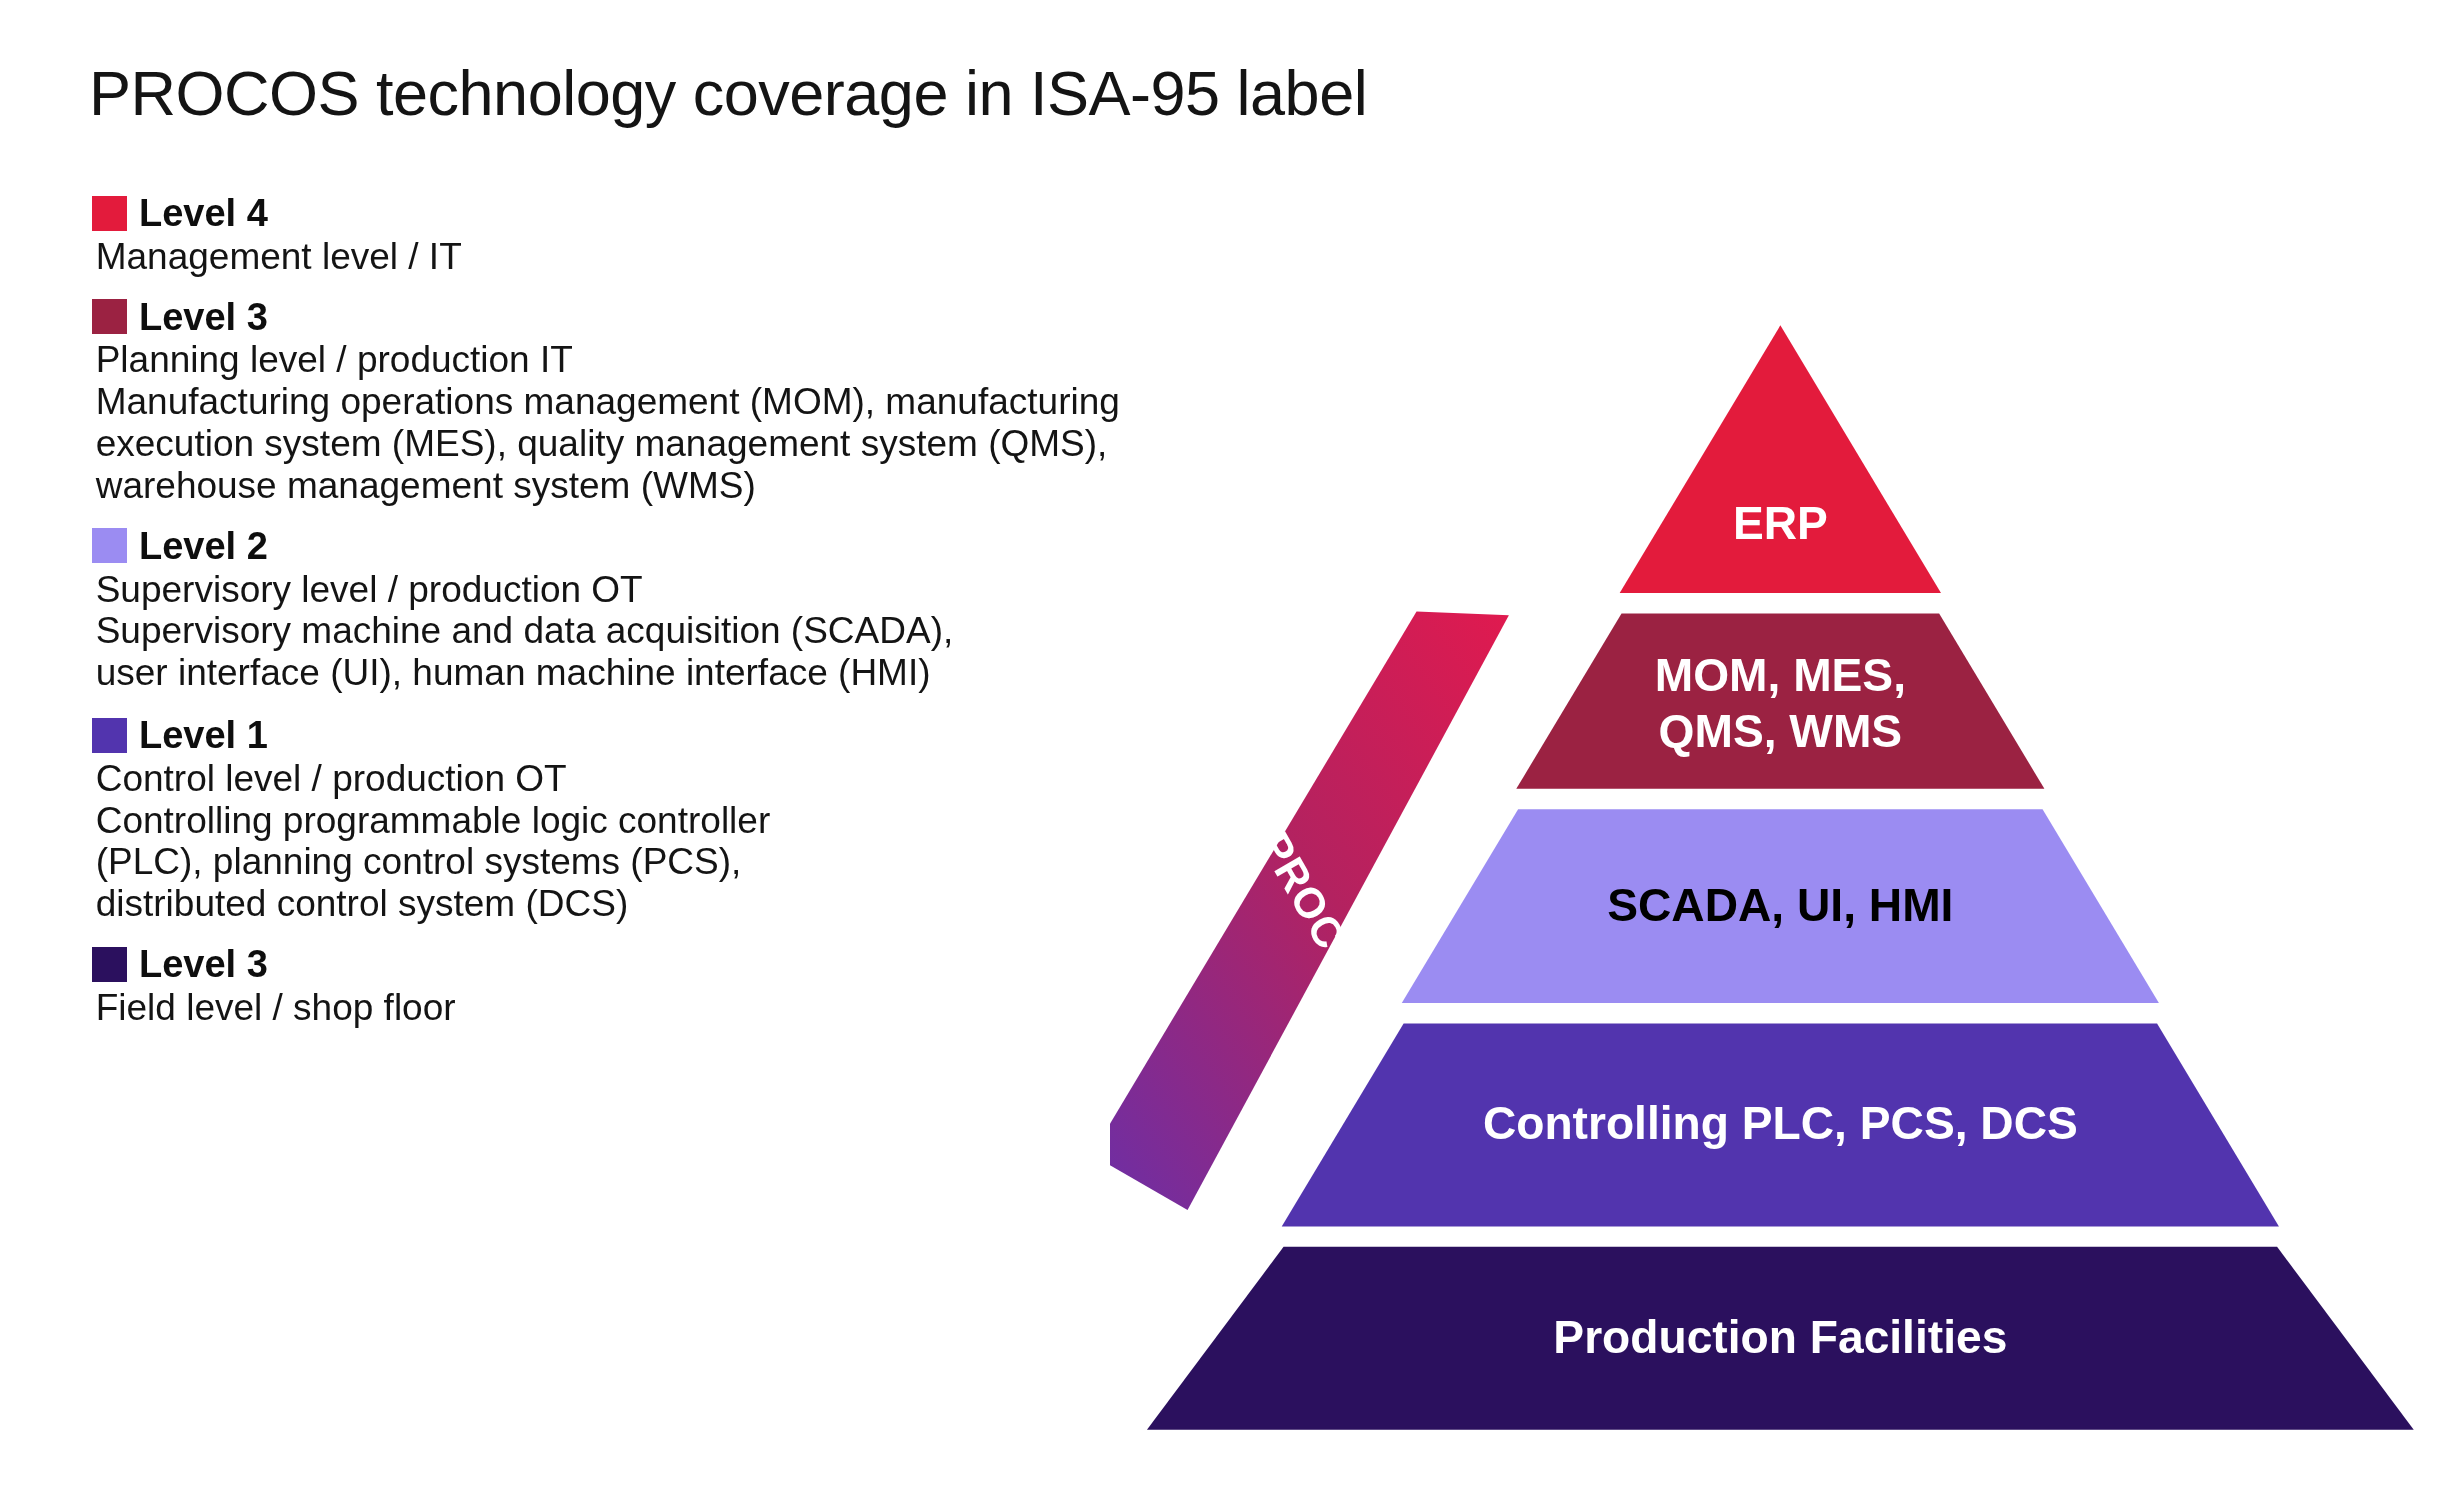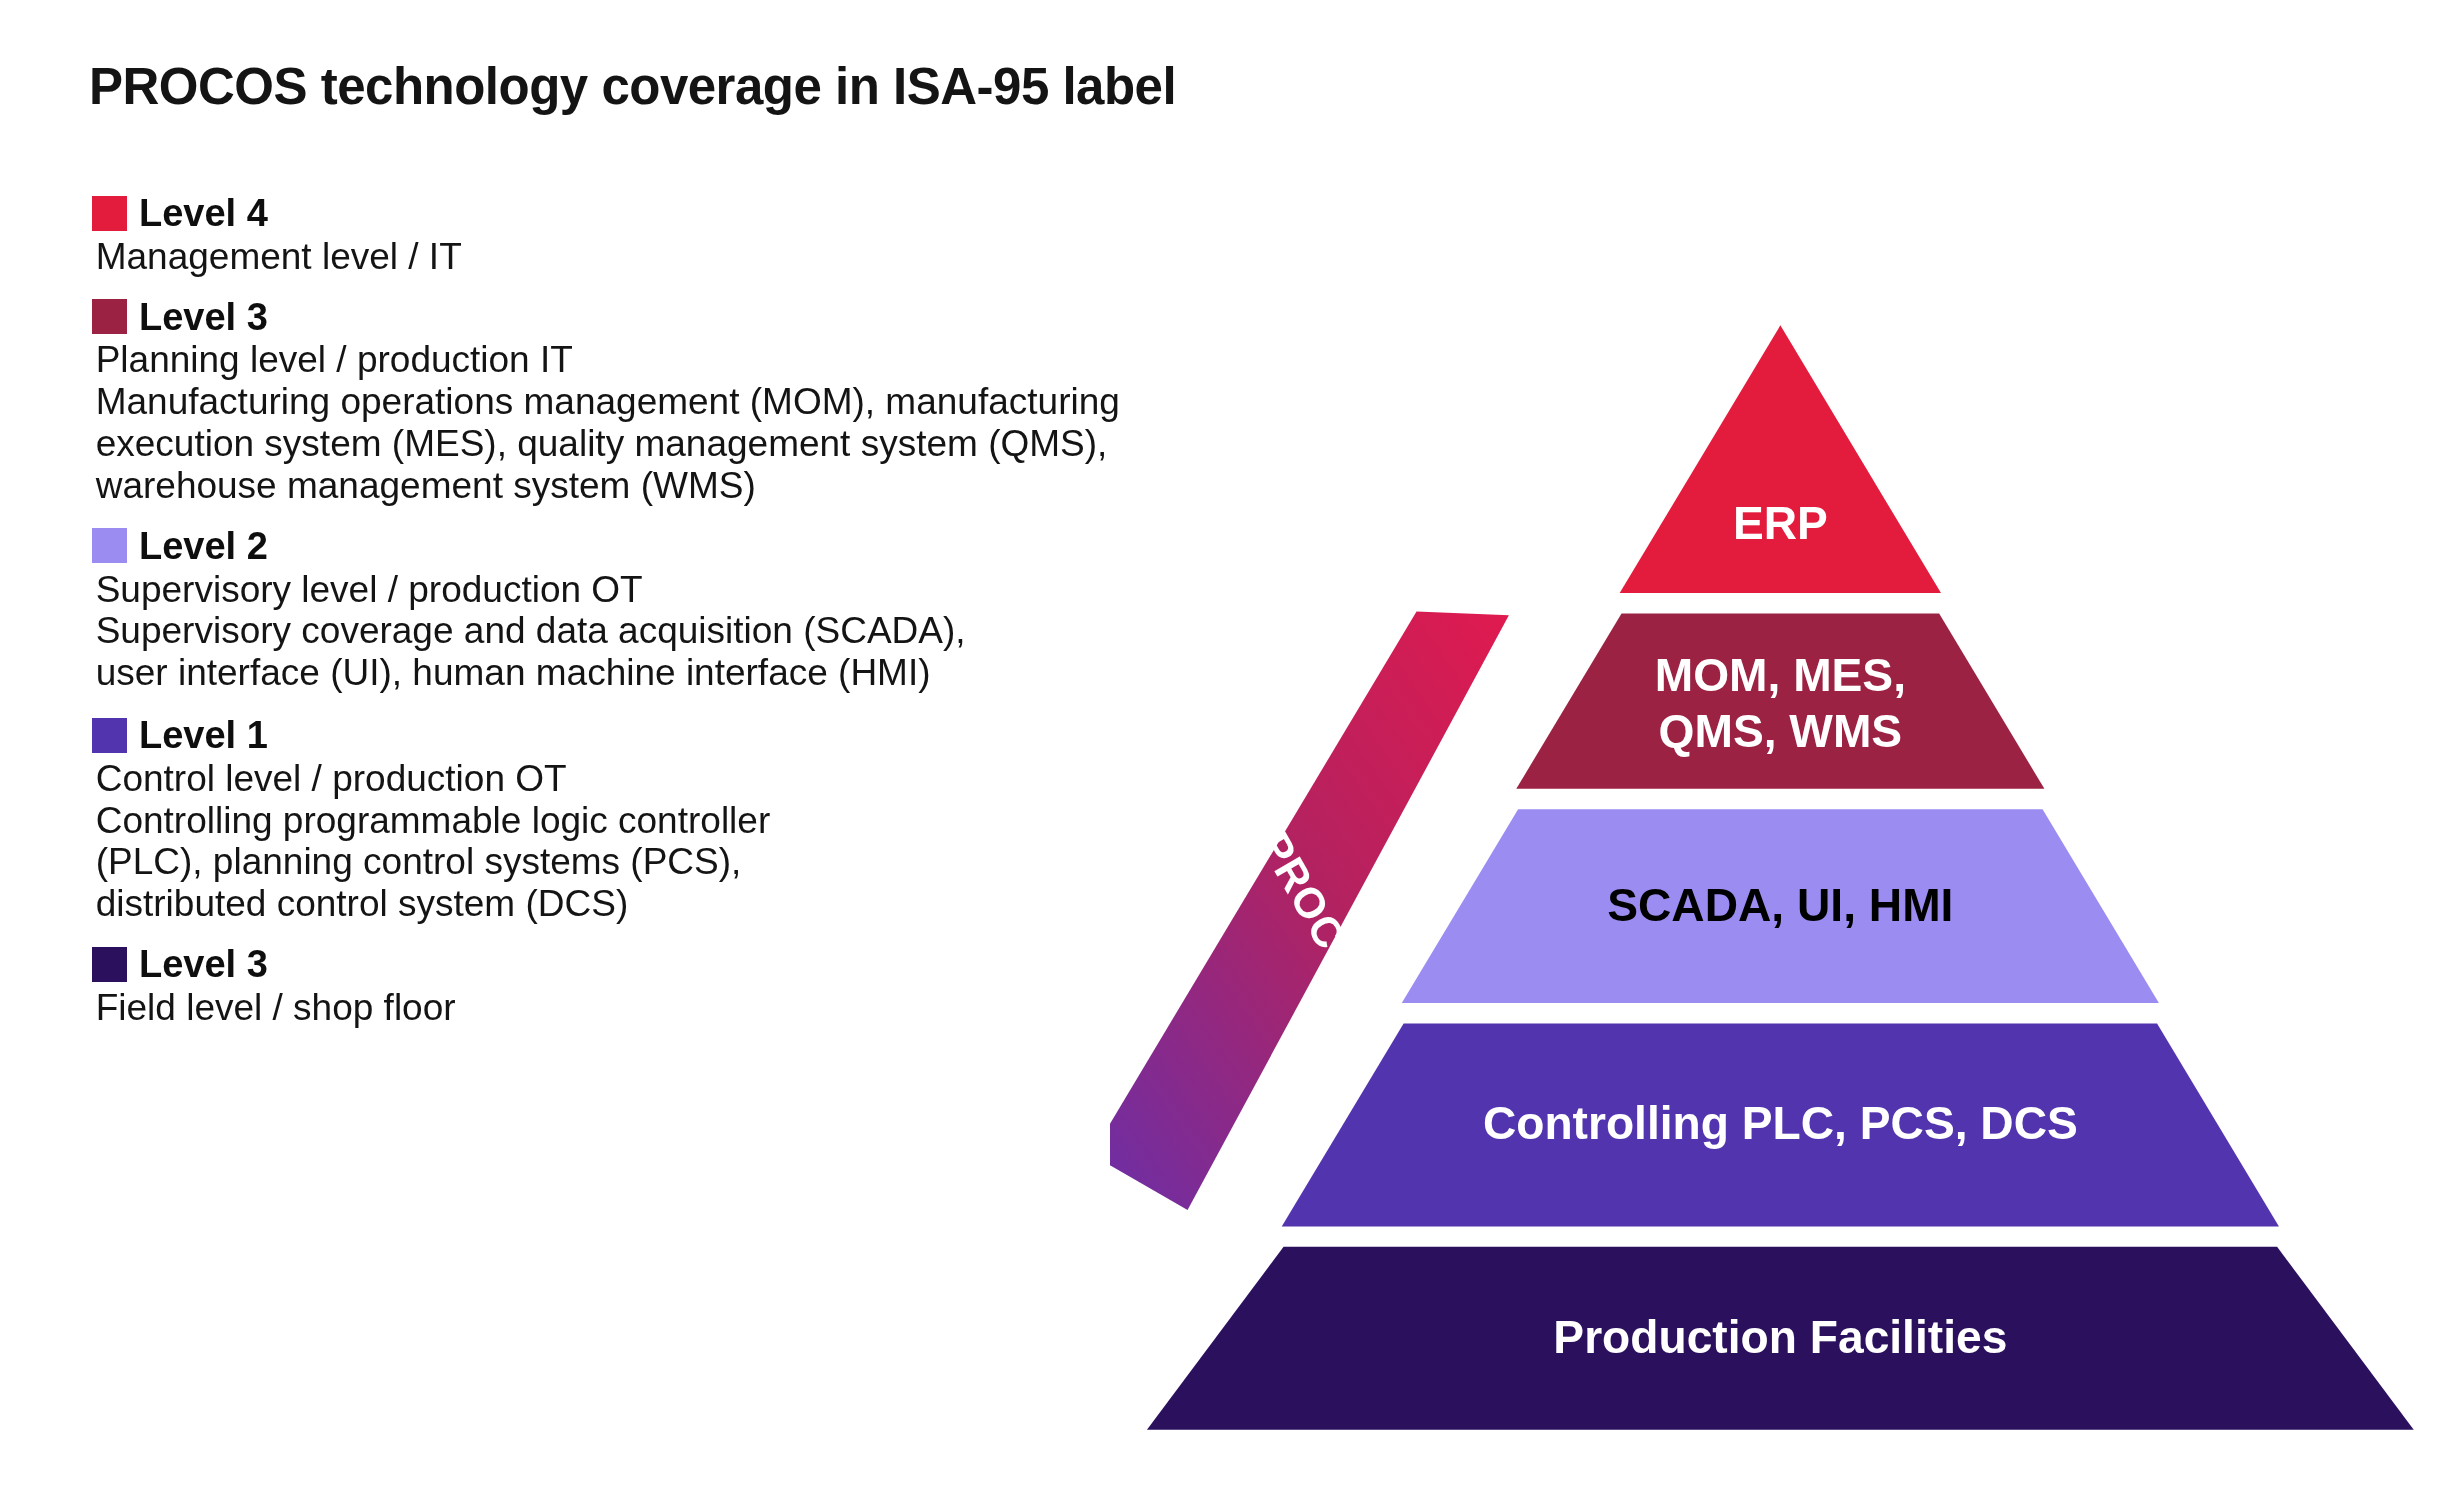--- a/index.html
+++ b/index.html
@@ -13,22 +13,22 @@
     position: relative;
     overflow: hidden;
     font-family: "Liberation Sans", sans-serif;
     color: #1a1a1a;
   }
 
   #page-title {
     position: absolute;
     left: 89px;
     top: 57px;
-    font-size: 51px;
-    font-weight: 700;
+    font-size: 63px;
+    font-weight: 400;
     letter-spacing: -0.5px;
     color: #141414;
     white-space: nowrap;
   }
 
   #legend {
     position: absolute;
     left: 92px;
     top: 194px;
     width: 1016px;
@@ -141,21 +141,21 @@
     </div>
   </div>
 
   <div class="legend-block blk-l2">
     <div class="legend-head">
       <span class="swatch" style="background:#9B8CF2"></span>
       <span class="legend-title">Level 2</span>
     </div>
     <div class="legend-lines">
       <div class="legend-line">Supervisory level / production OT</div>
-      <div class="legend-line">Supervisory coverage and data acquisition (SCADA),</div>
+      <div class="legend-line">Supervisory machine and data acquisition (SCADA),</div>
       <div class="legend-line">user interface (UI), human machine interface (HMI)</div>
     </div>
   </div>
 
   <div class="legend-block blk-l1">
     <div class="legend-head">
       <span class="swatch" style="background:#5234AE"></span>
       <span class="legend-title">Level 1</span>
     </div>
     <div class="legend-lines">

